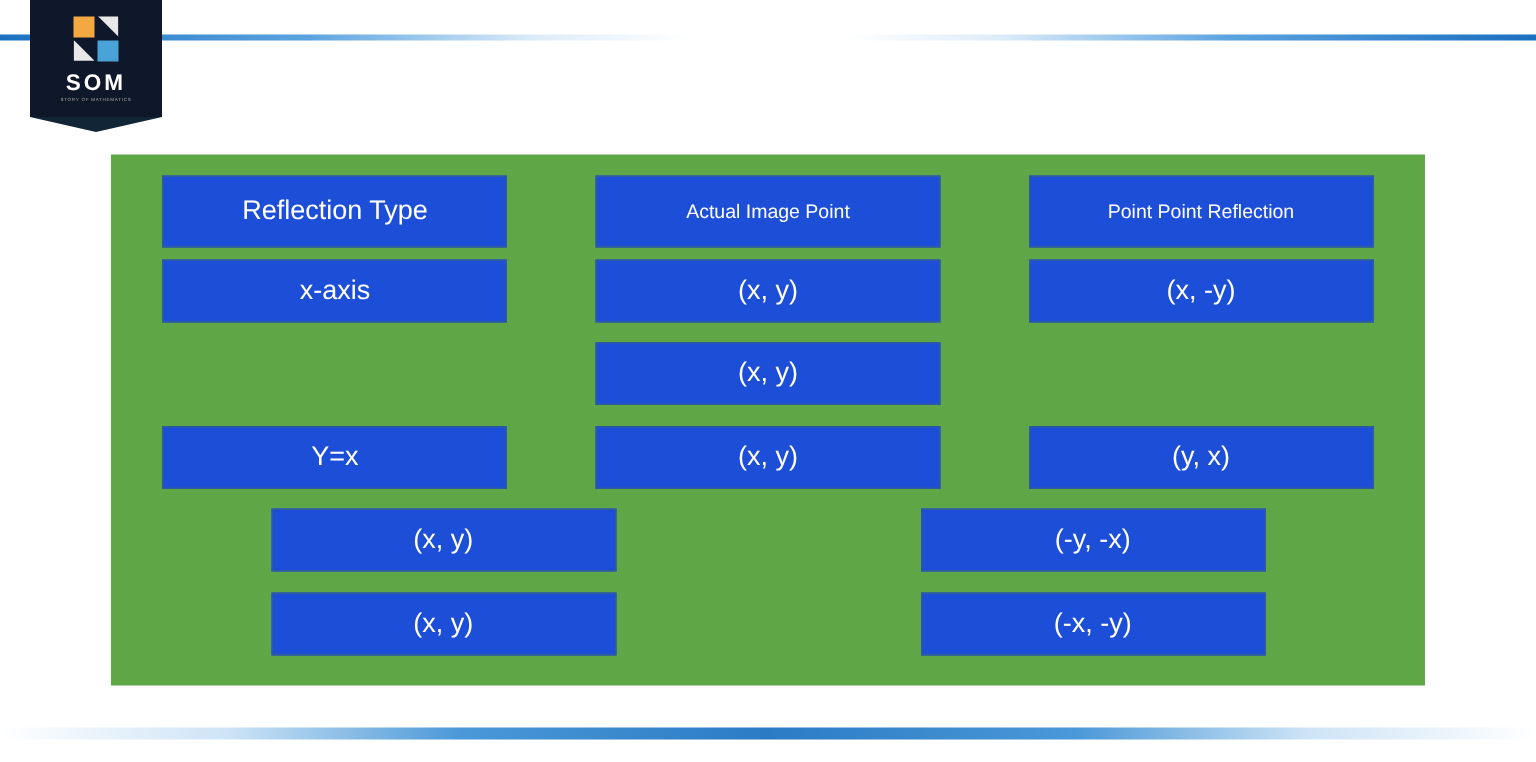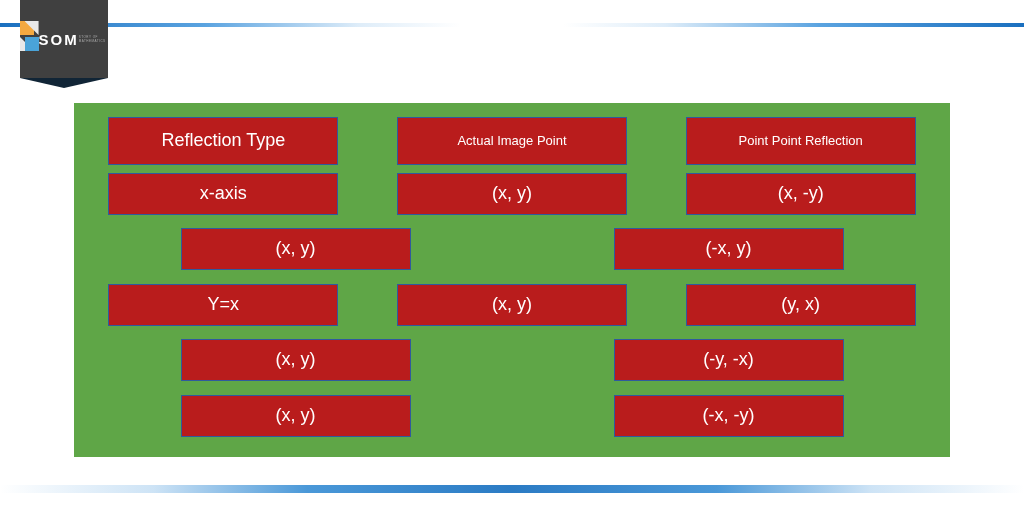--- a/index.html
+++ b/index.html
@@ -30,22 +30,23 @@
       width: 100%;
       height: 8px;
       background: linear-gradient(to right, rgba(255,255,255,0) 0%, rgba(90,163,224,0.3) 15%, #4a98d8 30%, #2b7bc4 50%, #4a98d8 70%, rgba(90,163,224,0.3) 85%, rgba(255,255,255,0) 100%);
     }
     .logo-badge {
       position: absolute;
       top: 0;
       left: 20px;
       width: 88px;
       height: 78px;
-      background: #404040;
-      display: flex;
+      background: #0f172a;
+      display: flex;
+      flex-direction: column;
       align-items: center;
       justify-content: center;
       z-index: 10;
     }
     .logo-badge::after {
       content: "";
       position: absolute;
       bottom: -10px;
       left: 0;
       width: 0;
@@ -130,21 +131,21 @@
     }
     .header-row .cell {
       height: 48px;
     }
     .data-row .cell {
       height: 42px;
       text-align: right;
     }
     .cell {
       flex: 1;
-      background: #b91c1c;
+      background: #1d4ed8;
       border: 1px solid #2f5a9e;
       color: white;
       display: flex;
       align-items: center;
       justify-content: center;
       font-size: 18px;
       text-align: center;
       line-height: 1.2;
       padding: 2px;
       max-width: 230px;
@@ -177,21 +178,20 @@
       <div class="cell multiline">Actual Image Point</div>
       <div class="cell multiline">Point Point Reflection</div>
     </div>
     <div class="table-row data-row">
       <div class="cell">x-axis</div>
       <div class="cell">(x, y)</div>
       <div class="cell">(x, -y)</div>
     </div>
     <div class="table-row data-row">
       <div class="cell">(x, y)</div>
-      <div class="cell">(-x, y)</div>
     </div>
     <div class="table-row data-row">
       <div class="cell">Y=x</div>
       <div class="cell">(x, y)</div>
       <div class="cell">(y, x)</div>
     </div>
     <div class="table-row data-row">
       <div class="cell">(x, y)</div>
       <div class="cell">(-y, -x)</div>
     </div>

